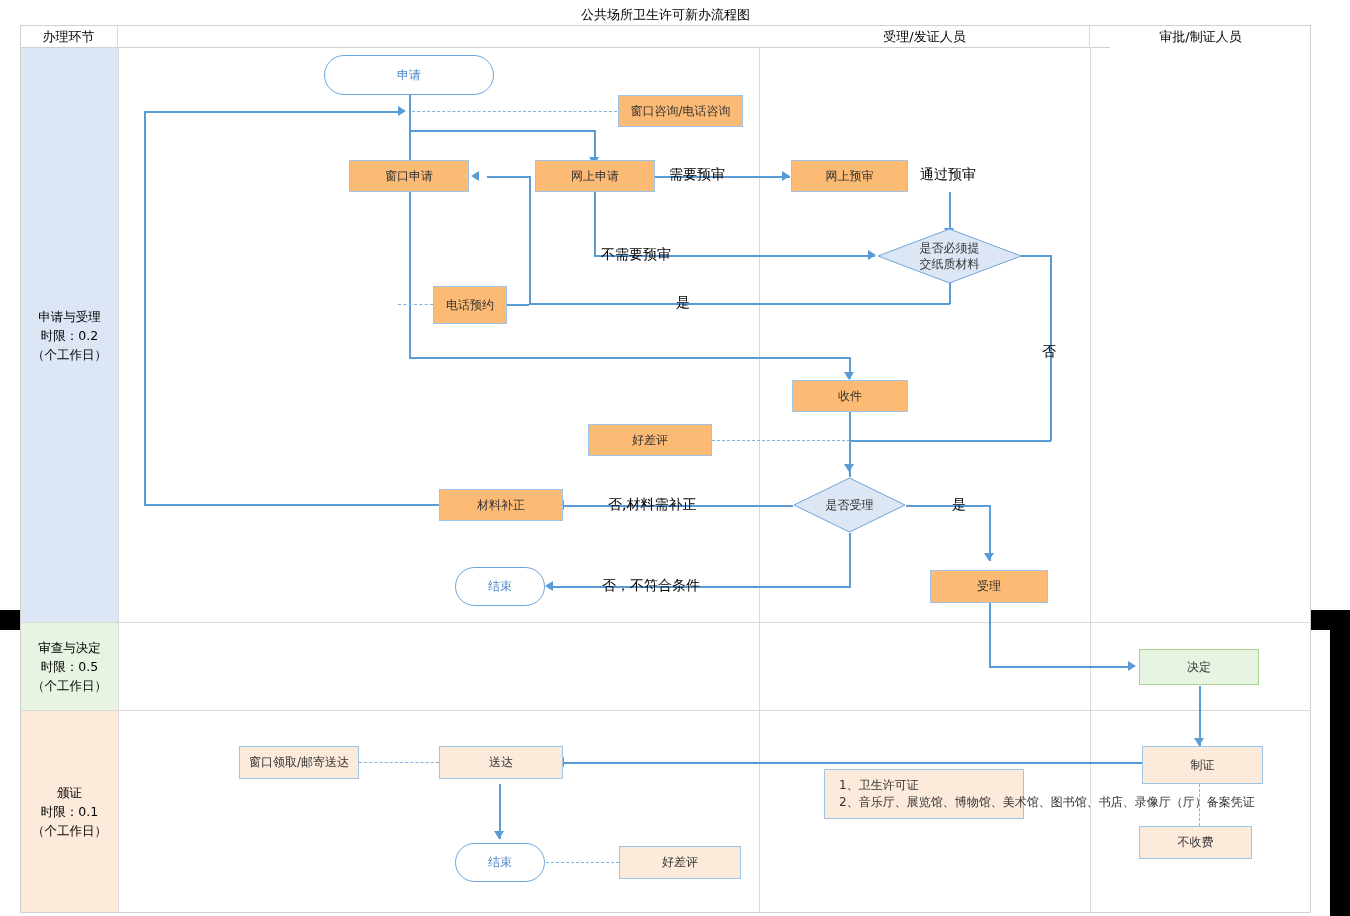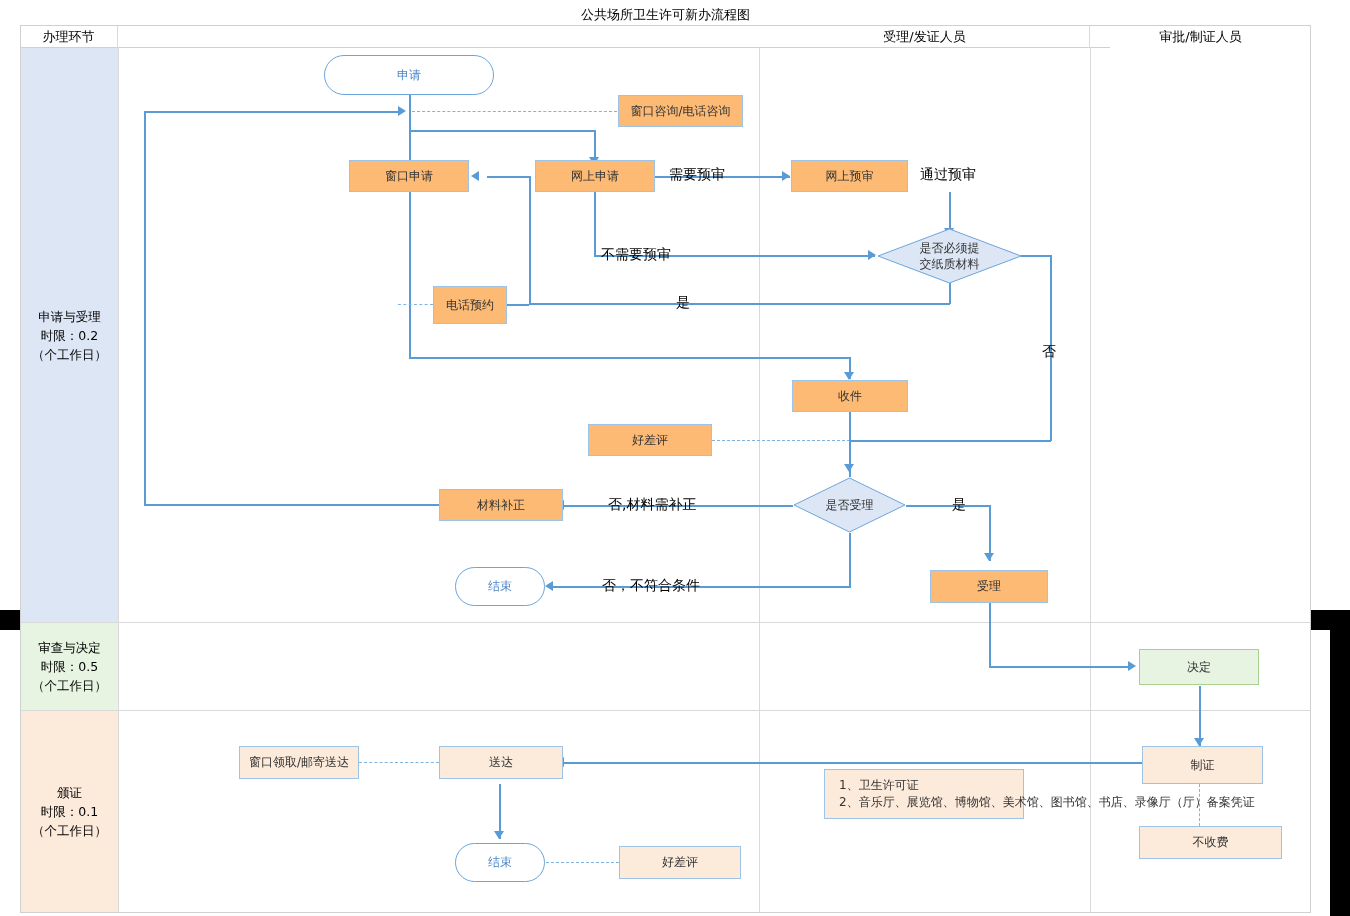--- a/index.html
+++ b/index.html
@@ -237,21 +237,21 @@
 
   <div class="node n-peach n-left" style="left:824px;top:737px;width:200px;height:50px;white-space:nowrap;overflow:visible;">
     <div>
       <div>1、卫生许可证</div>
       <div>2、音乐厅、展览馆、博物馆、美术馆、图书馆、书店、录像厅（厅）备案凭证</div>
     </div>
   </div>
 
   <div class="node n-peach" style="left:1142px;top:746px;width:121px;height:38px;">制证</div>
 
-  <div class="node n-peach" style="left:1139px;top:826px;width:143px;height:33px;">不收费</div>
+  <div class="node n-peach" style="left:1139px;top:826px;width:113px;height:33px;">不收费</div>
 
   <div class="node n-peach" style="left:439px;top:746px;width:124px;height:33px;">送达</div>
 
   <div class="node n-peach" style="left:239px;top:746px;width:120px;height:33px;">窗口领取/邮寄送达</div>
 
   <div class="node term" style="left:455px;top:843px;width:90px;height:39px;">结束</div>
 
   <div class="node n-peach" style="left:619px;top:846px;width:122px;height:33px;">好差评</div>
 
 </div>

